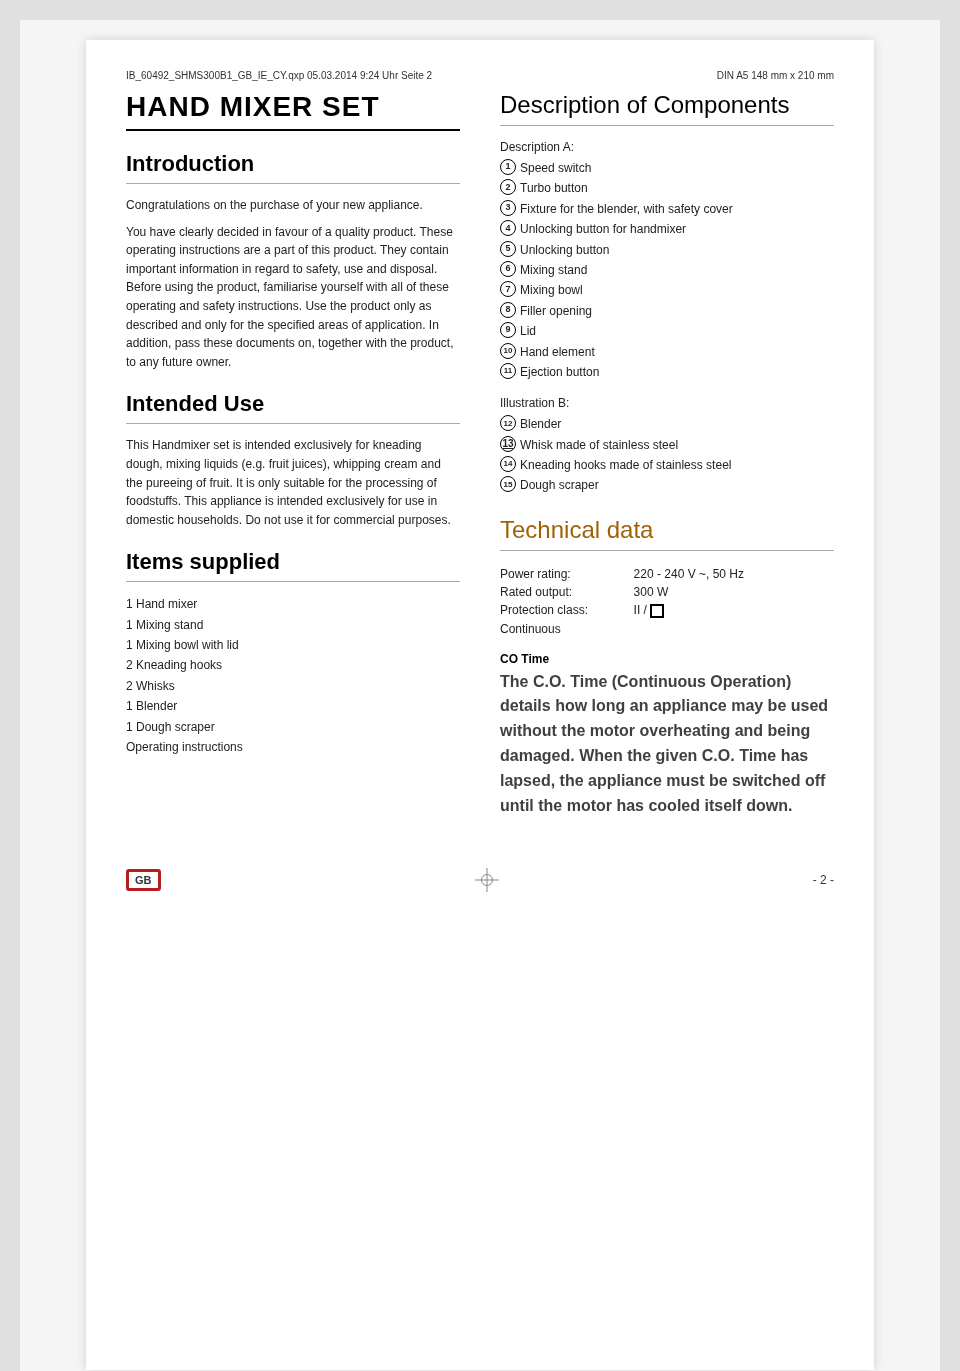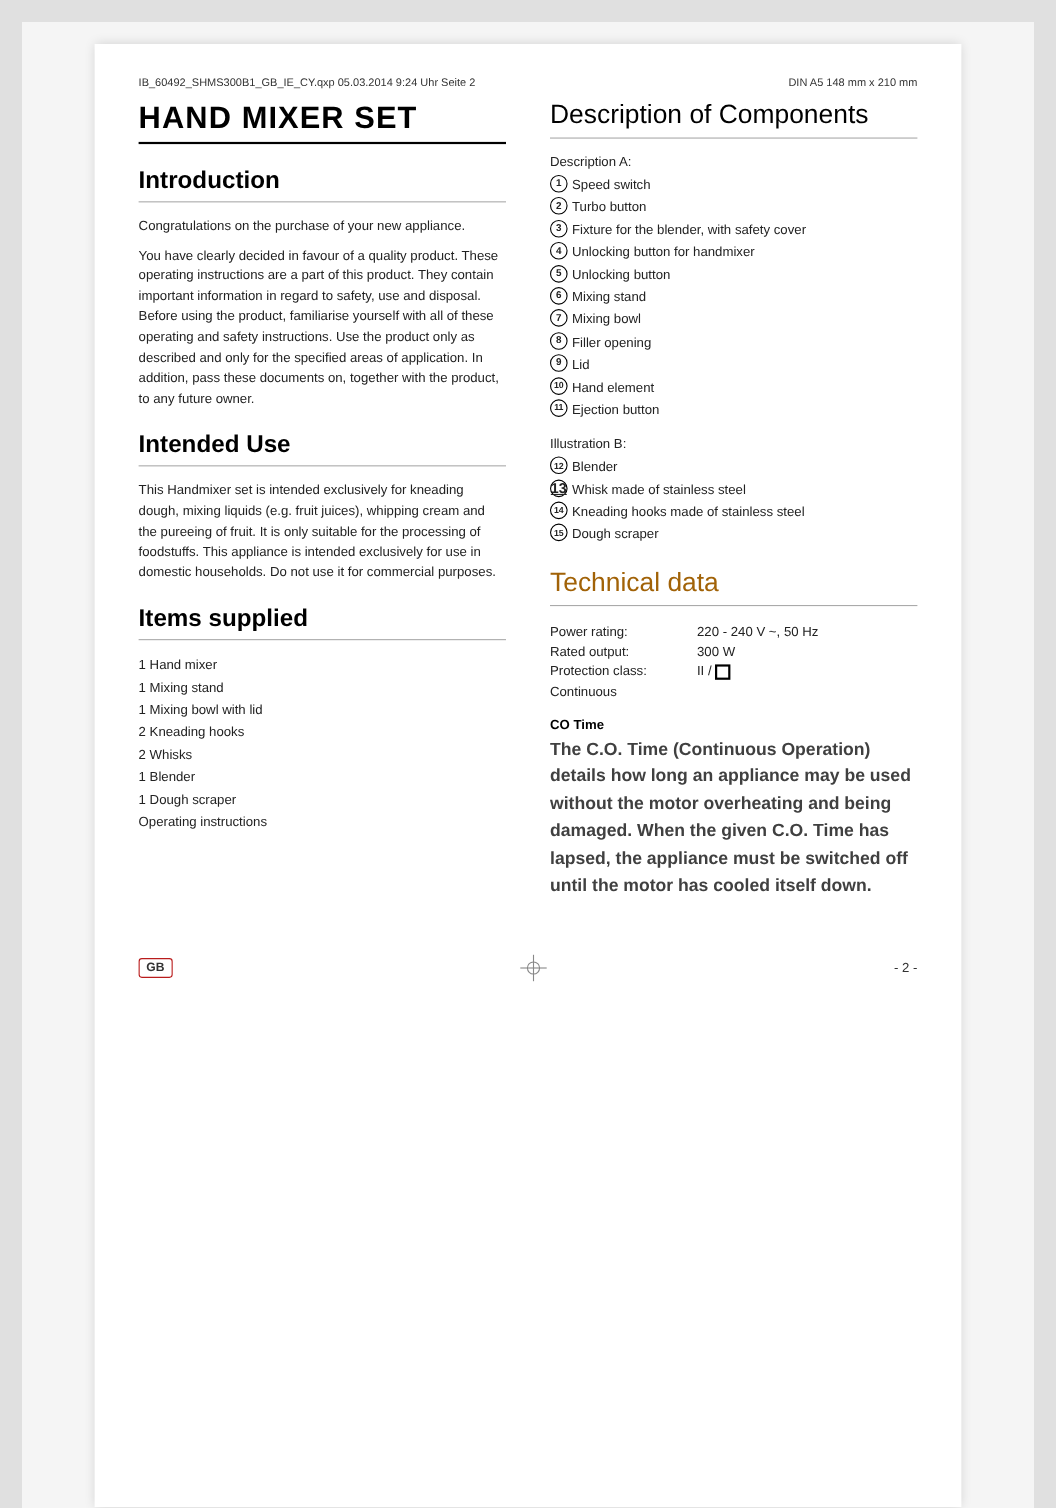--- a/index.html
+++ b/index.html
@@ -190,21 +190,21 @@
     }
     
     .bottom-bar {
       display: flex;
       justify-content: space-between;
       align-items: center;
       margin-top: 40px;
       padding-top: 10px;
     }
     .gb-badge {
-      border: 1px solid #b91c1c;
+      border: 3px solid #b91c1c;
       border-radius: 3px;
       padding: 2px 6px;
       font-size: 11px;
       font-weight: bold;
       color: #333;
     }
     .page-number {
       font-size: 12px;
       color: #333;
     }
@@ -307,21 +307,21 @@
           </li>
         </ul>
 
         <p class="illus-label" style="margin-top:14px;">Illustration B:</p>
         <ul class="components-list">
           <li>
             <span class="circle-num" style="font-size:8px;">12</span>
             <span>Blender</span>
           </li>
           <li>
-            <span class="circle-num" style="font-size:13px;text-decoration:underline;">13</span>
+            <span class="circle-num" style="font-size:10px;text-decoration:underline;">13</span>
             <span>Whisk made of stainless steel</span>
           </li>
           <li>
             <span class="circle-num" style="font-size:8px;">14</span>
             <span>Kneading hooks made of stainless steel</span>
           </li>
           <li>
             <span class="circle-num" style="font-size:8px;">15</span>
             <span>Dough scraper</span>
           </li>

